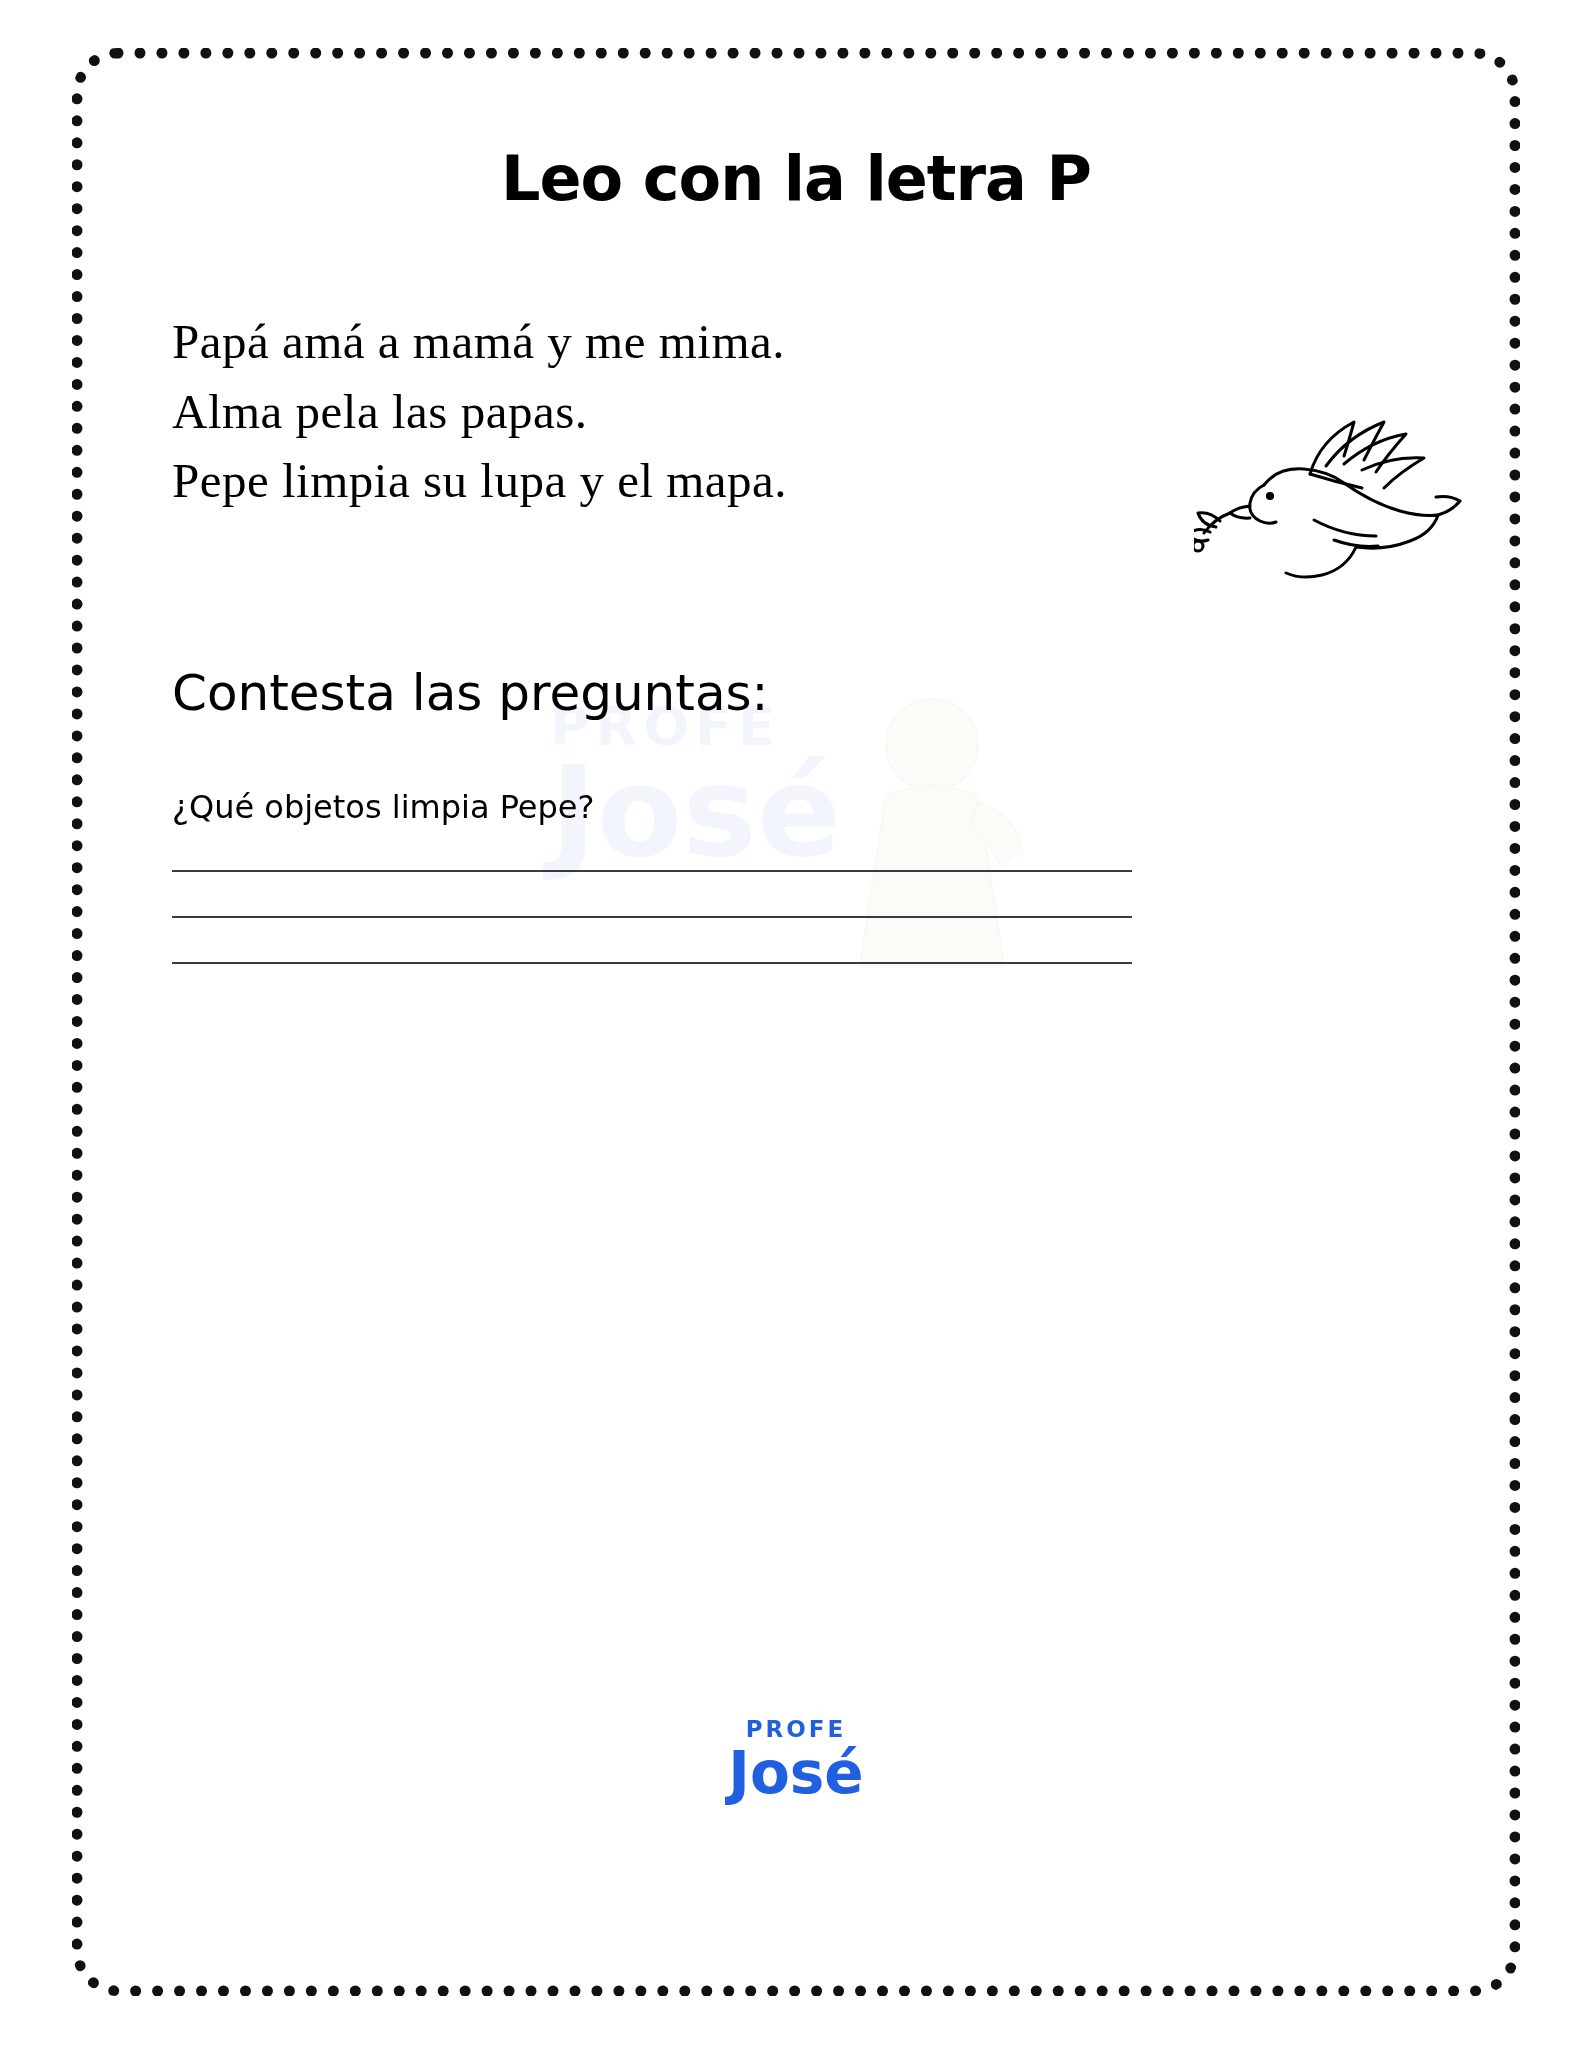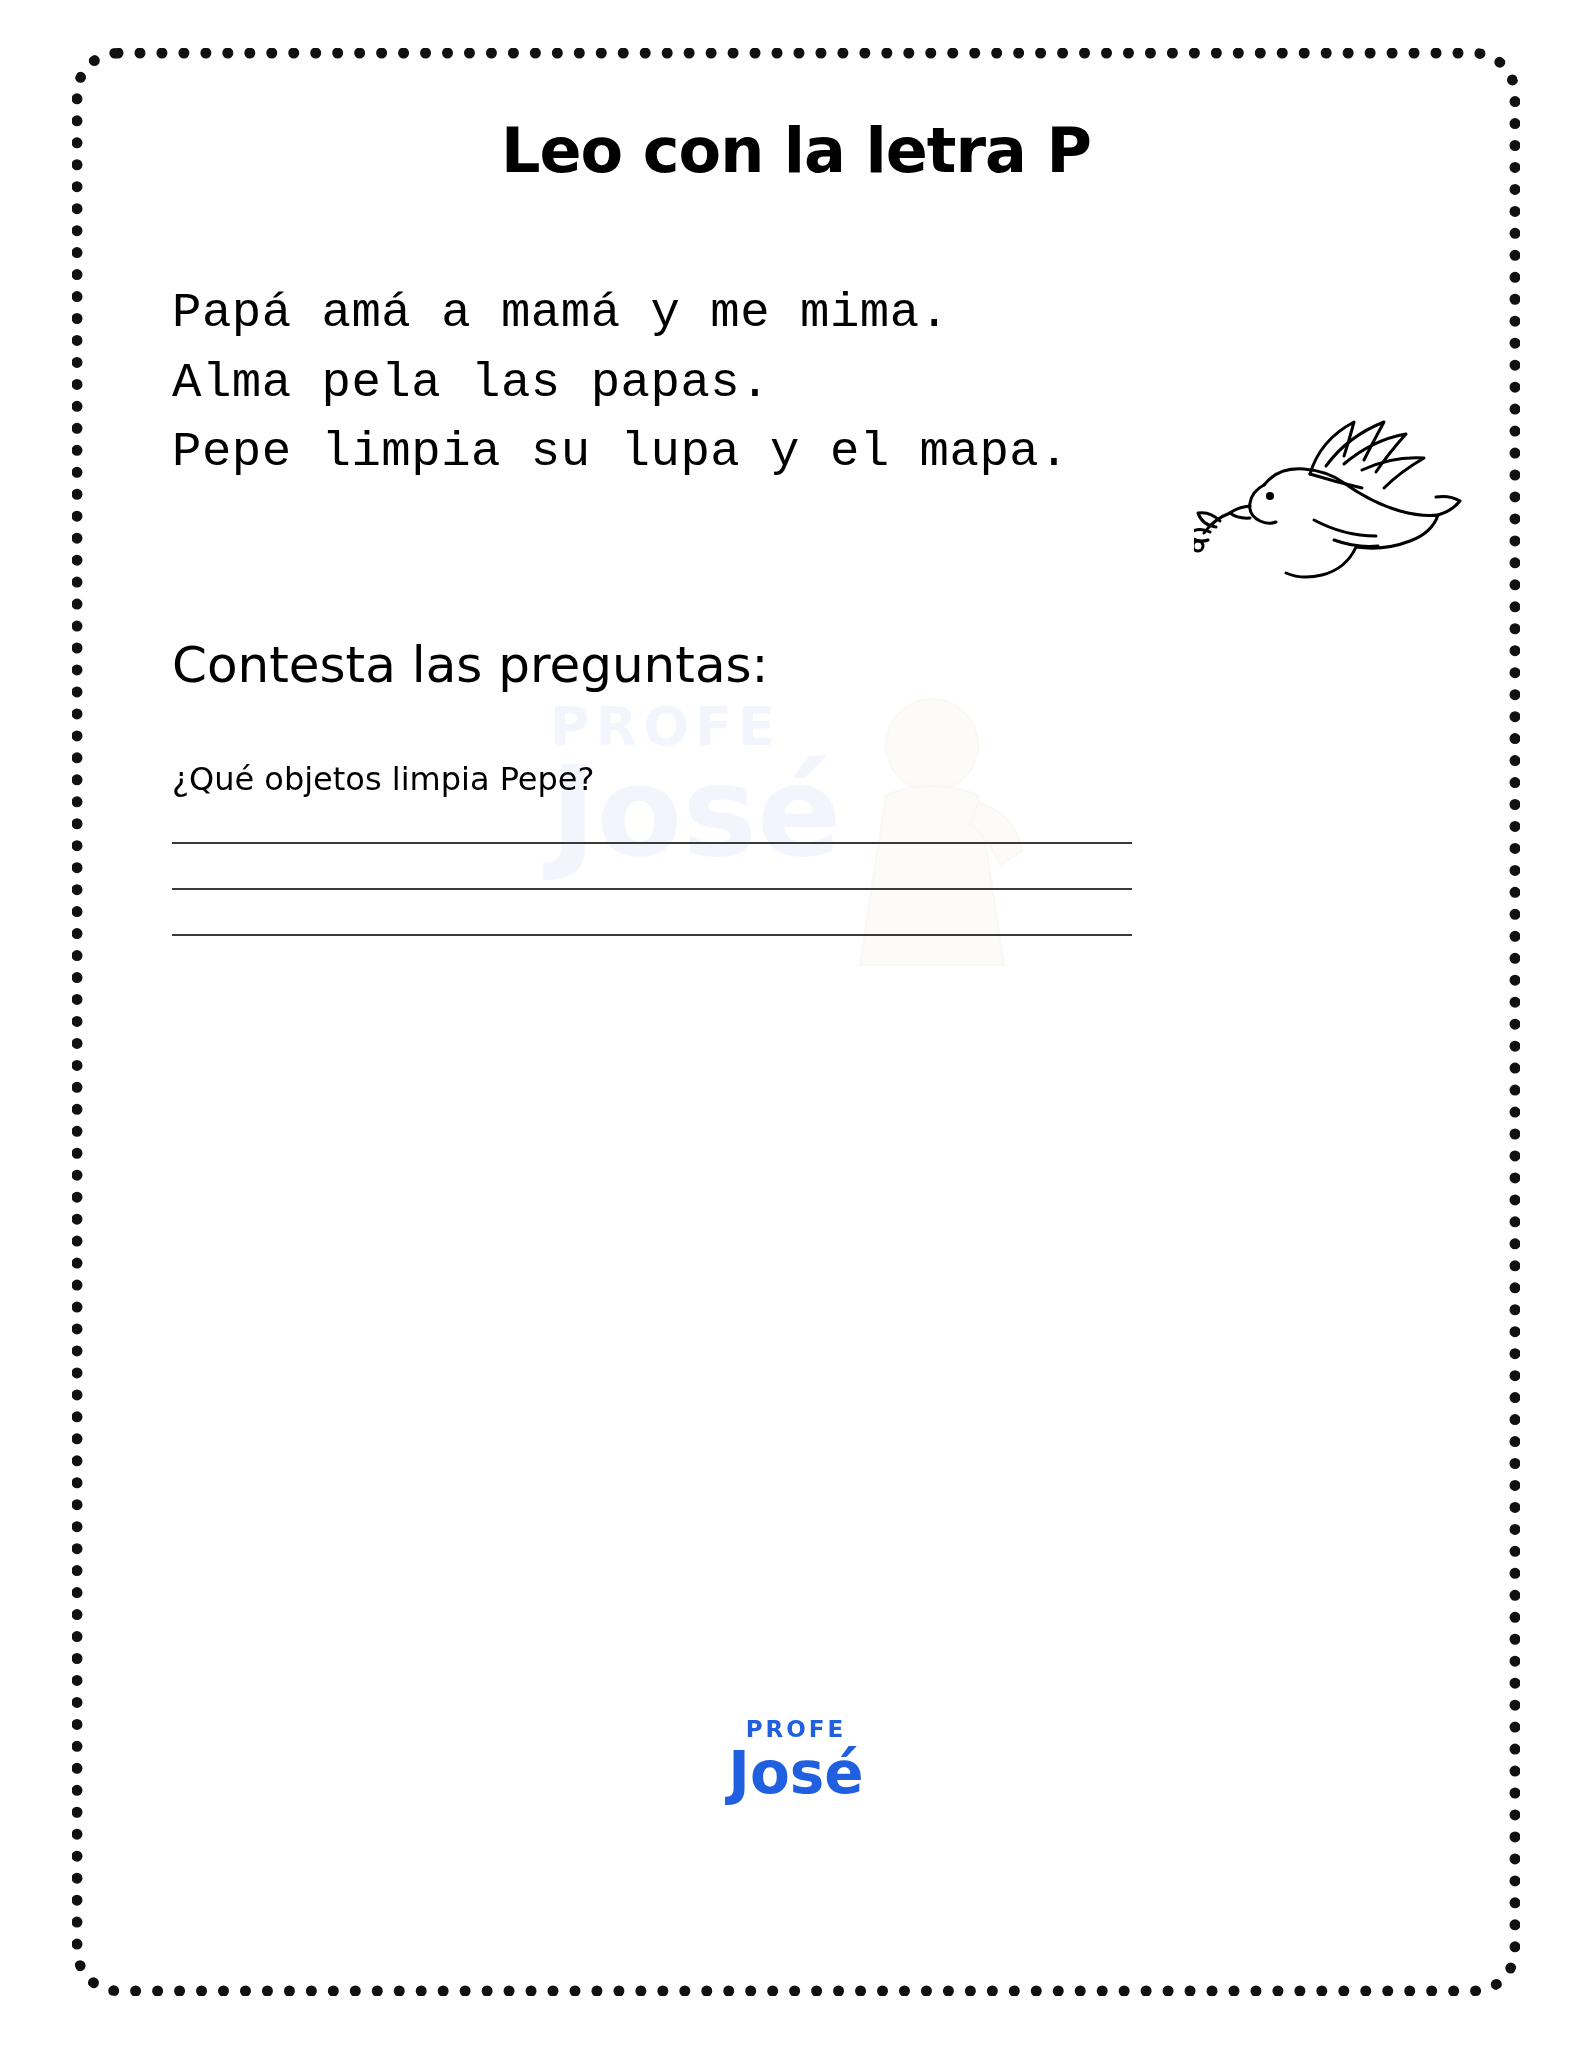--- a/index.html
+++ b/index.html
@@ -43,31 +43,31 @@
     height: 1900px;
   }
 
   .title {
     text-align: center;
     font-family: "DejaVu Sans", sans-serif;
     font-weight: bold;
     font-size: 62px;
     letter-spacing: -1px;
     color: #000000;
-    margin-top: 44px;
+    margin-top: 72px;
   }
 
   .story {
     margin-top: 92px;
     margin-left: 62px;
     position: relative;
     z-index: 2;
   }
   .story-line {
-    font-family: Liberation Mono, monospace;
+    font-family: Liberation Serif, serif;
     font-size: 49px;
     color: #000000;
     line-height: 1.42;
     letter-spacing: 0.5px;
     white-space: nowrap;
   }
 
   .dove {
     position: absolute;
     right: 18px;

